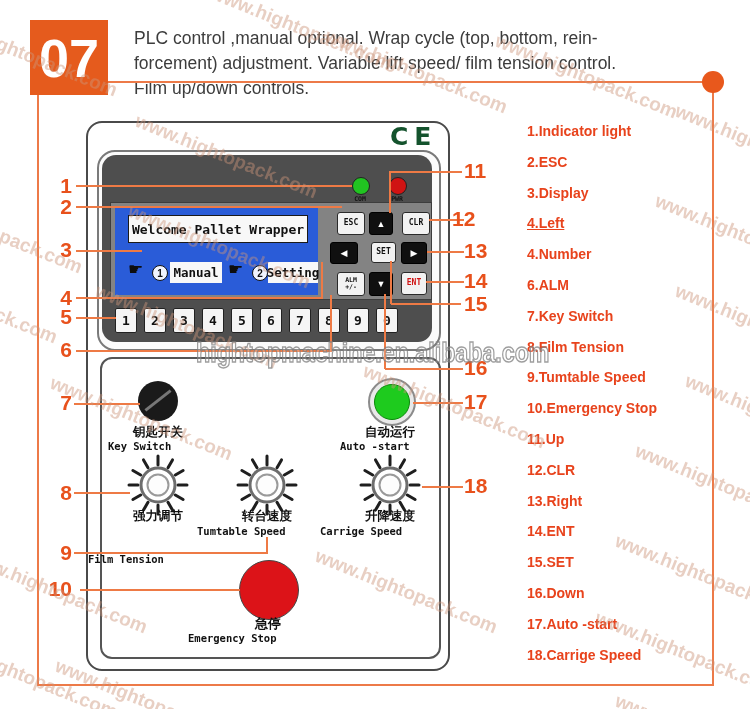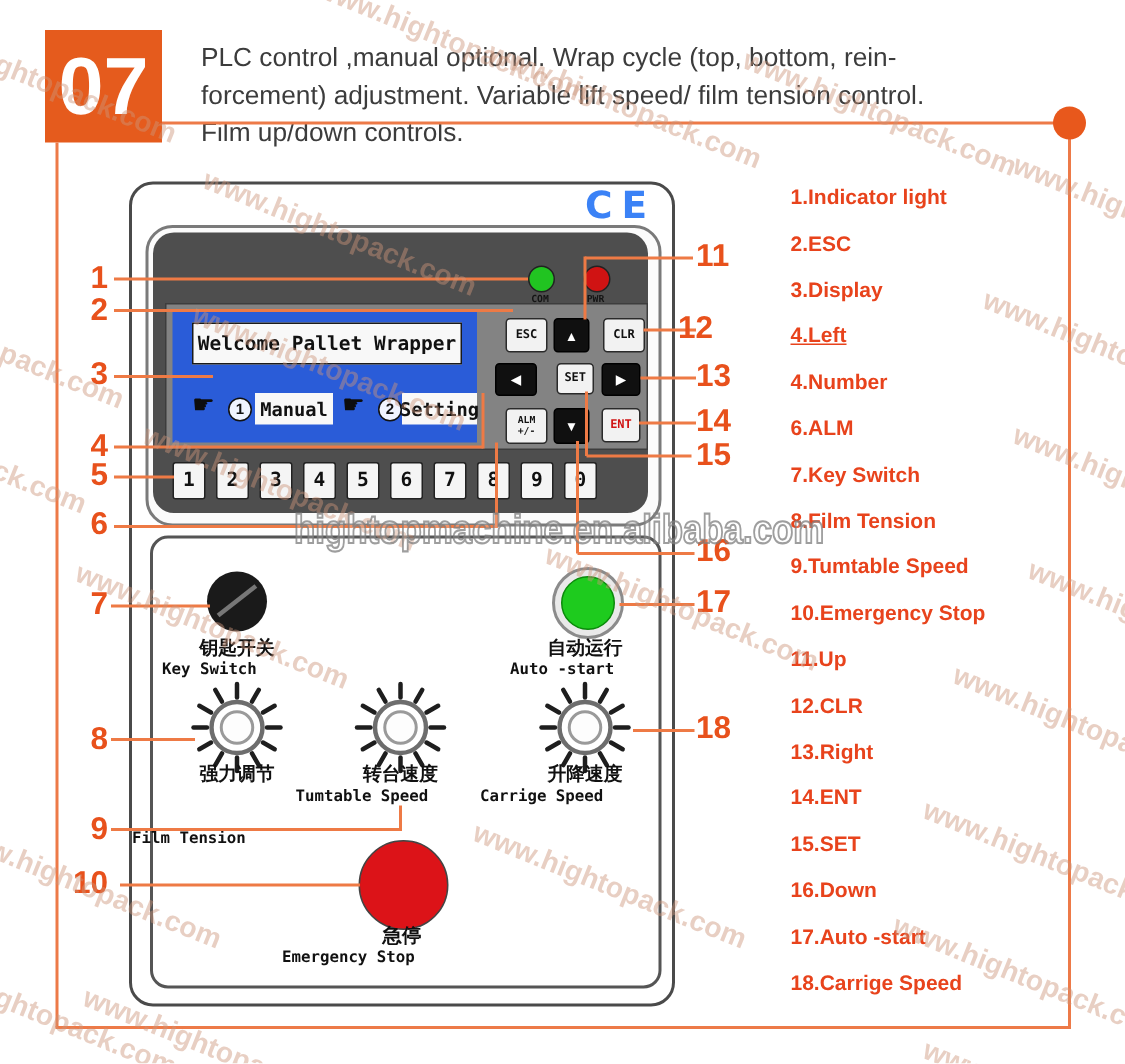--- a/index.html
+++ b/index.html
@@ -8,21 +8,21 @@
   .abs{position:absolute;}
   
   #badge{left:30px;top:20px;width:78px;height:75px;background:#e55b1d;color:#fff;
          font-size:54px;font-weight:bold;display:flex;align-items:center;justify-content:center;}
   #header-text{left:134px;top:26px;width:590px;color:#3c3c3c;font-size:17.5px;line-height:25px;}
   
   .oline{background:#ed7a48;z-index:6;}
   #frame-dot{left:702px;top:71px;width:22px;height:22px;border-radius:50%;background:#e8581c;z-index:6;}
   
   #panel{left:86px;top:121px;width:360px;height:546px;border:2px solid #4a4a4a;border-radius:16px;background:#fff;z-index:10;}
-  #ce{left:390px;top:122px;color:#3b82f6;font-size:25px;font-weight:bold;letter-spacing:6px;z-index:12;font-family:"DejaVu Sans",sans-serif;}
+  #ce{left:390px;top:122px;color:#14532d;font-size:25px;font-weight:bold;letter-spacing:6px;z-index:12;font-family:"DejaVu Sans",sans-serif;}
   
   #kp-shell{left:97px;top:150px;width:340px;height:197px;background:#fbfbfb;border:2px solid #7a7a7a;border-radius:18px;z-index:11;}
   #kp-dark{left:102px;top:155px;width:330px;height:187px;background:#4e4e4e;border-radius:14px;z-index:12;}
   .led{width:16px;height:16px;border-radius:50%;border:1px solid #222;z-index:13;}
   .led-label{width:28px;font-size:6.5px;font-weight:bold;color:#141414;text-align:center;z-index:13;font-family:"DejaVu Sans Mono",monospace;}
   #kp-inset{left:110px;top:202px;width:320px;height:96px;background:#838383;border:1px solid #3d3d3d;z-index:13;}
   #lcd{left:115px;top:206px;width:203px;height:89px;background:#2a5cd8;z-index:14;}
   #lcd-title{left:128px;top:215px;width:178px;height:26px;background:#f8f8f8;border:1px solid #1a1a1a;z-index:15;
              display:flex;align-items:center;justify-content:center;font-family:"DejaVu Sans Mono",monospace;
              font-size:13px;font-weight:bold;color:#111;}

